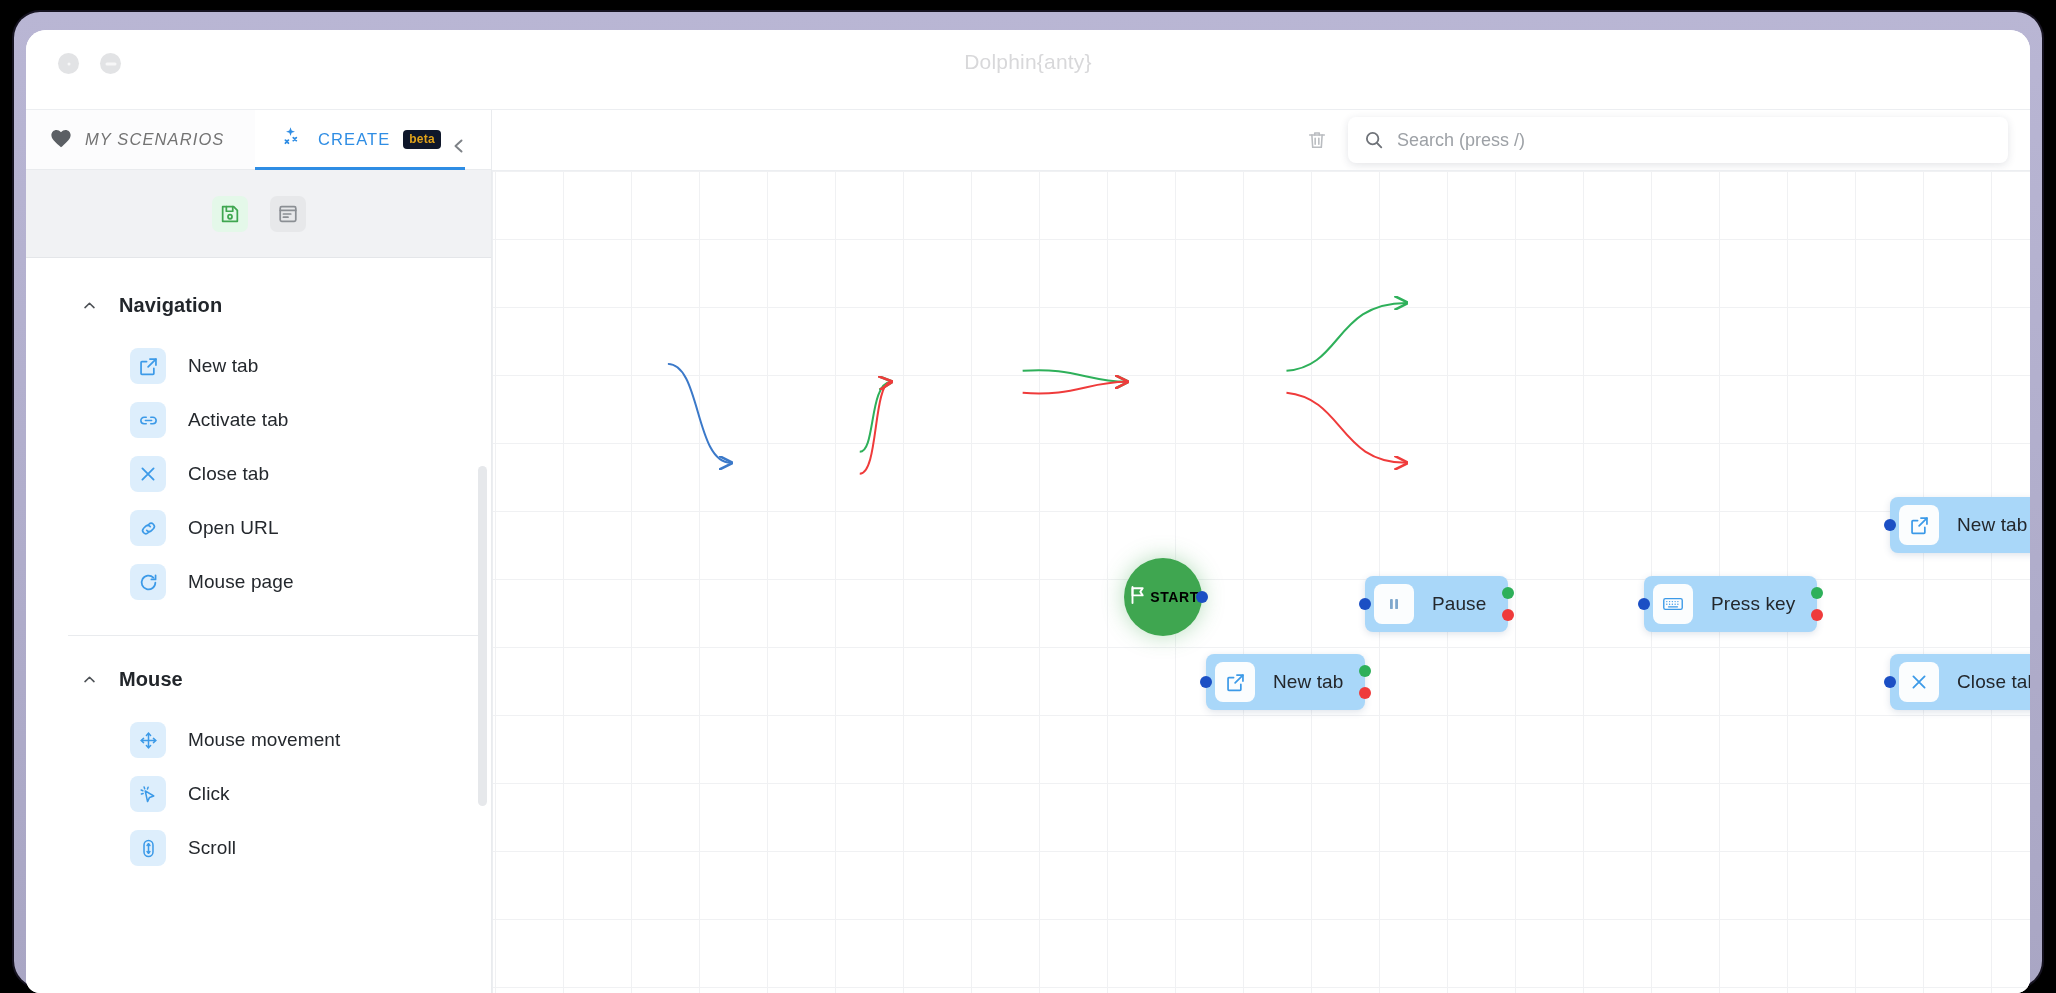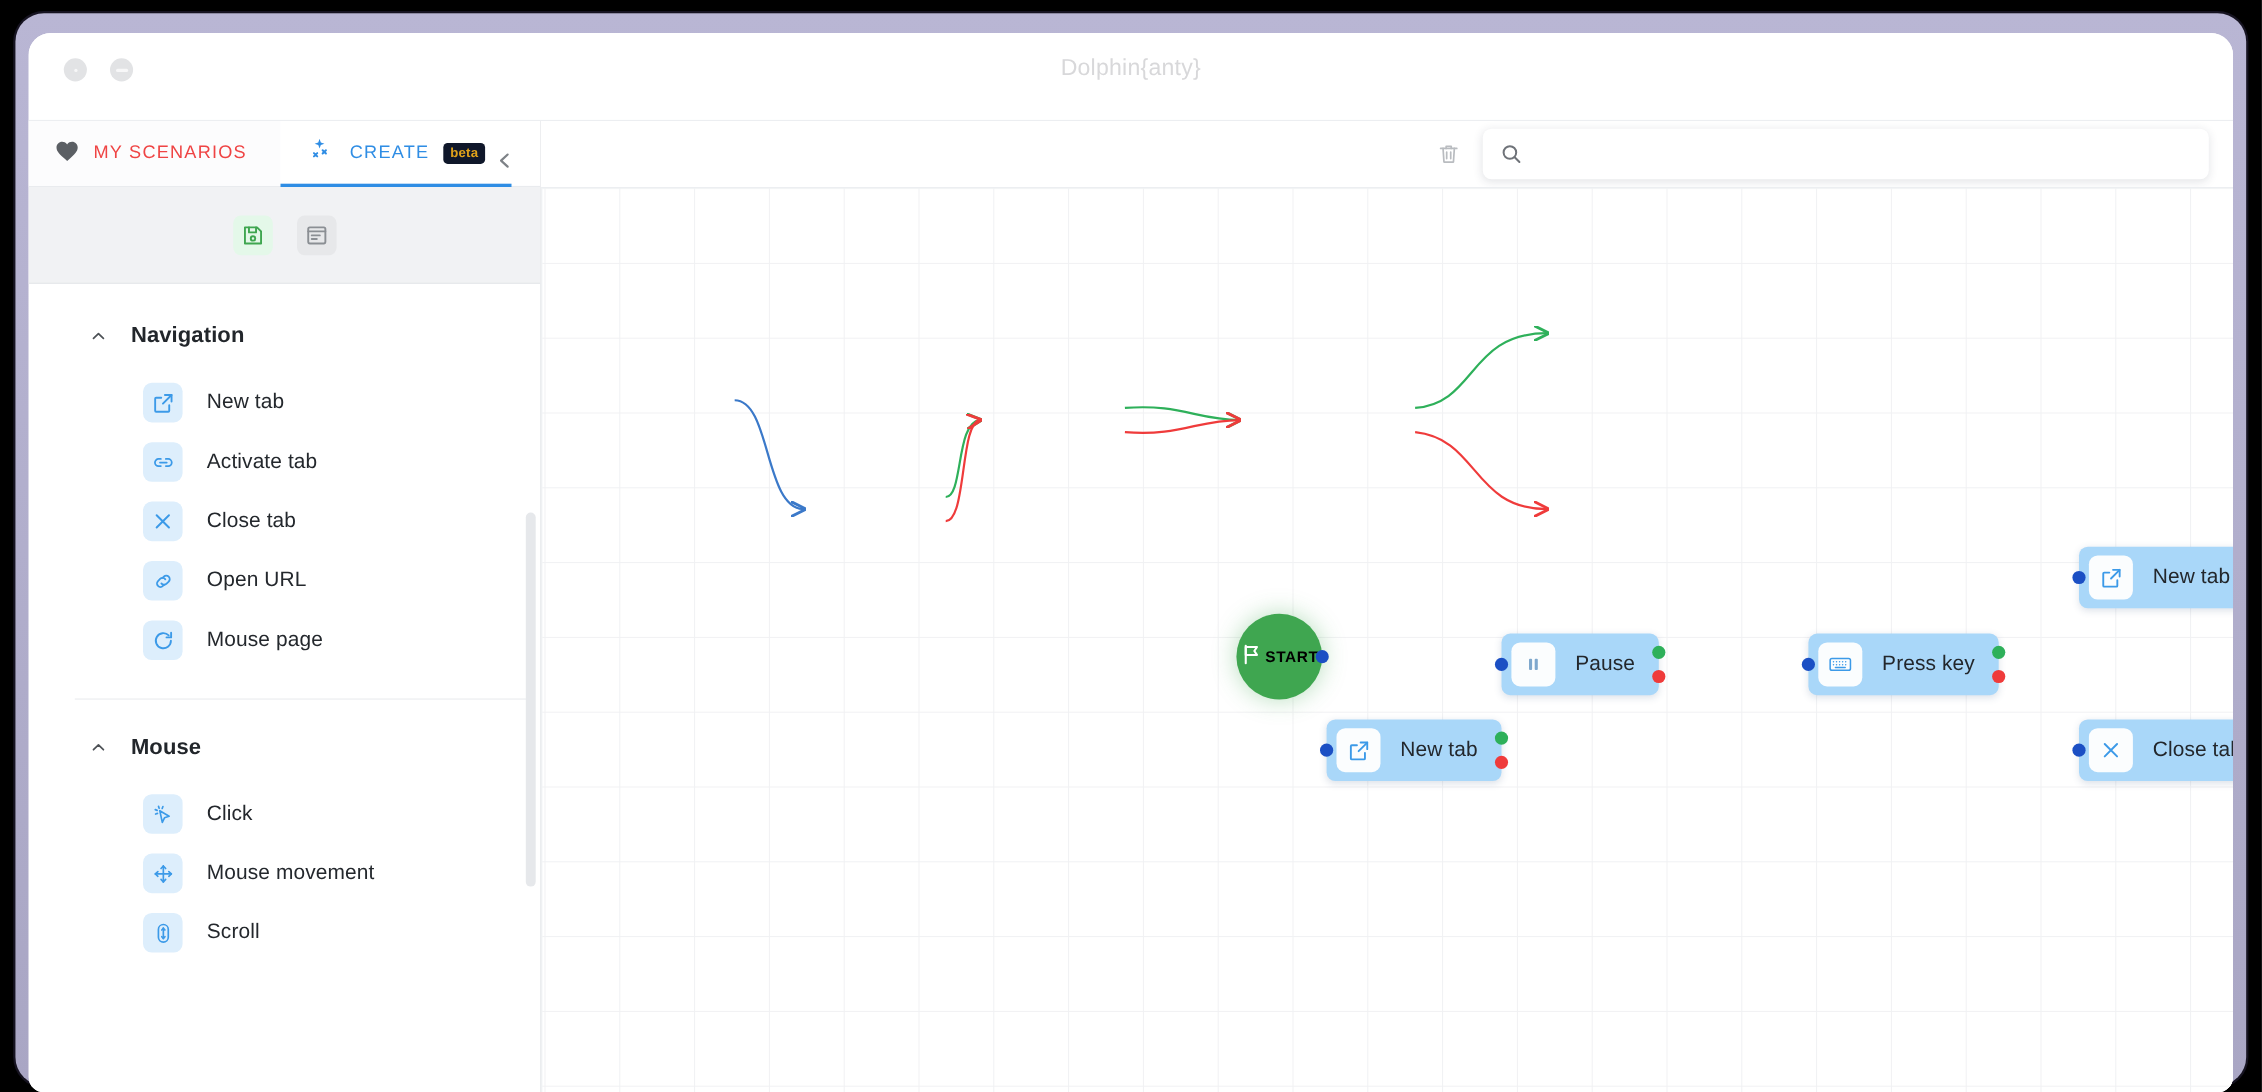--- a/index.html
+++ b/index.html
@@ -107,22 +107,23 @@
     gap: 13px;
     padding: 0 24px;
     cursor: pointer;
     position: relative;
     font-size: 16.5px;
     letter-spacing: 1.1px;
     font-weight: 500;
   }
   #tab-my-scenarios {
     background: #fcfcfd;
-    color: #ef4444;
+    color: #737373;
     width: 229px;
+    font-style: italic;
   }
   #tab-create {
     color: #2f8de4;
     background: #fff;
   }
   #tab-create::after {
     content: "";
     position: absolute;
     left: 0; right: 0; bottom: -1px;
     height: 3px;
@@ -497,34 +498,34 @@
                 <div class="group-head">
                   <span class="caret"><svg width="15" height="15" viewBox="0 0 16 16" fill="none" stroke="currentColor" stroke-width="1.7" stroke-linecap="round" stroke-linejoin="round">
                       <path d="M3.2 10.2 8 5.6l4.8 4.6"></path>
                     </svg></span>
                   <span class="group-title">Mouse</span>
                 </div>
                 <div class="group-items">
                   <div class="action-item">
                     <span class="act-icon">
                       <svg width="21" height="21" viewBox="0 0 22 22" fill="none" stroke="currentColor" stroke-width="1.6" stroke-linecap="round" stroke-linejoin="round">
+                        <path d="M11 3.4v15.2M3.4 11h15.2"></path>
+                        <path d="M11 3.4 8.8 5.8M11 3.4l2.2 2.4M11 18.6l-2.2-2.4M11 18.6l2.2-2.4M3.4 11l2.4-2.2M3.4 11l2.4 2.2M18.6 11l-2.4-2.2M18.6 11l-2.4 2.2"></path>
+                      </svg>
+                    </span>
+                    <span class="act-label">Mouse movement</span>
+                  </div>
+                  <div class="action-item">
+                    <span class="act-icon">
+                      <svg width="21" height="21" viewBox="0 0 22 22" fill="none" stroke="currentColor" stroke-width="1.6" stroke-linecap="round" stroke-linejoin="round">
                         <path d="M7.6 7.3 10 18.4l2.1-4.3 4.4-1.5z"></path>
                         <path d="M6.4 3.2 7 5M3.3 6.3 5.1 7M10.6 3.4 9.9 5.2M3.6 10.5l1.8-.6"></path>
                       </svg>
                     </span>
                     <span class="act-label">Click</span>
-                  </div>
-                  <div class="action-item">
-                    <span class="act-icon">
-                      <svg width="21" height="21" viewBox="0 0 22 22" fill="none" stroke="currentColor" stroke-width="1.6" stroke-linecap="round" stroke-linejoin="round">
-                        <path d="M11 3.4v15.2M3.4 11h15.2"></path>
-                        <path d="M11 3.4 8.8 5.8M11 3.4l2.2 2.4M11 18.6l-2.2-2.4M11 18.6l2.2-2.4M3.4 11l2.4-2.2M3.4 11l2.4 2.2M18.6 11l-2.4-2.2M18.6 11l-2.4 2.2"></path>
-                      </svg>
-                    </span>
-                    <span class="act-label">Mouse movement</span>
                   </div>
                   <div class="action-item">
                     <span class="act-icon">
                       <svg width="21" height="21" viewBox="0 0 22 22" fill="none" stroke="currentColor" stroke-width="1.6" stroke-linecap="round" stroke-linejoin="round">
                         <rect x="6.3" y="2.6" width="9.4" height="16.8" rx="4.7"></rect>
                         <path d="M11 6.1v9.8"></path>
                         <path d="M11 6.1 9.5 7.8M11 6.1l1.5 1.7M11 15.9l-1.5-1.7M11 15.9l1.5-1.7"></path>
                       </svg>
                     </span>
                     <span class="act-label">Scroll</span>
@@ -548,20 +549,21 @@
             </svg>
           </div>
 
           <div id="search-box">
             <span id="search-icon">
               <svg width="20" height="20" viewBox="0 0 22 22" fill="none" stroke="#6f7379" stroke-width="2" stroke-linecap="round">
                   <circle cx="9.5" cy="9.5" r="6.3"></circle>
                   <path d="M14.3 14.3 19 19"></path>
                 </svg>
             </span>
+            <input id="search-input" type="text" placeholder="Search (press /)" style="">
           </div>
         </div>
 
         <div id="canvas">
           <svg id="edges" viewBox="0 0 1538 840" preserveAspectRatio="none">
             <defs>
               <marker id="ah-b" markerWidth="7" markerHeight="7" refX="6" refY="3.5" orient="auto">
                 <path d="M0,0 L7,3.5 L0,7" fill="none" stroke="#3b79c9" stroke-width="1.3"></path>
               </marker>
               <marker id="ah-g" markerWidth="7" markerHeight="7" refX="6" refY="3.5" orient="auto">

